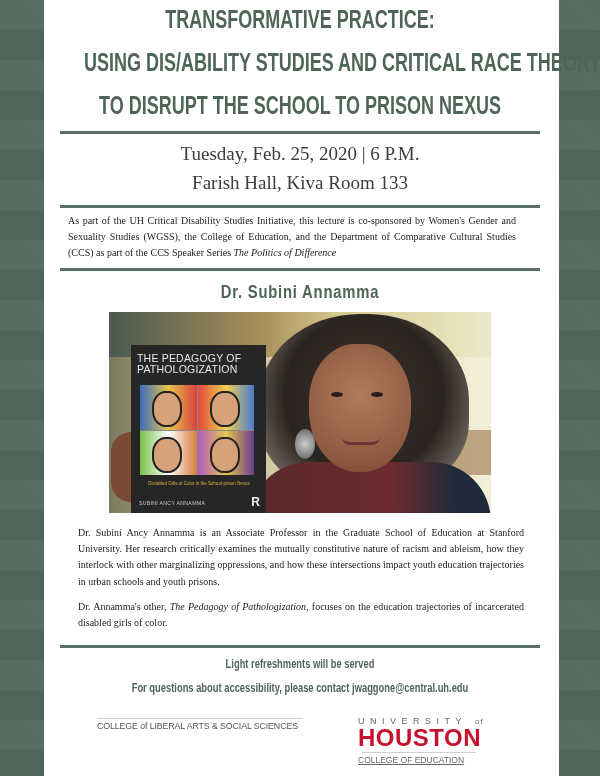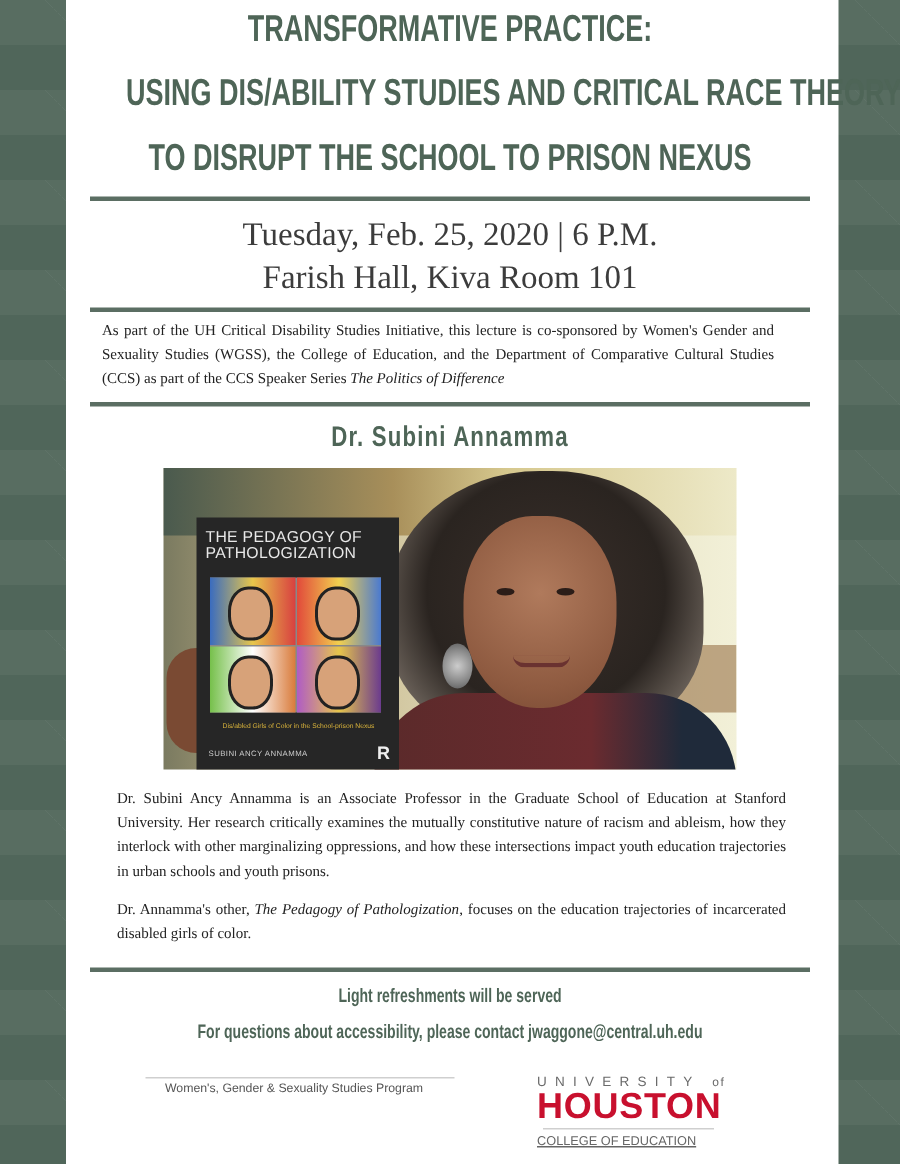--- a/index.html
+++ b/index.html
@@ -28,21 +28,21 @@
     white-space:nowrap;
   }
   .t1 { top:5px; }
   .t2 { top:48px; }
   .t3 { top:91px; }
   .rule {
     position:absolute; left:60px; width:480px; height:3px; background:#5b6e63;
   }
   .date {
     position:absolute; left:0; width:600px; text-align:center;
-    font-family:"Liberation Serif", serif; color:#3c3c3c; font-size:22px;
+    font-family:"Liberation Serif", serif; color:#3c3c3c; font-size:19px;
   }
   .sponsor {
     position:absolute; left:68px; width:448px;
     font-family:"Liberation Serif", serif; color:#222; font-size:10px; line-height:16px;
     text-align:justify;
   }
   .sponsor i { font-style:italic; }
   .speaker {
     position:absolute; left:0; width:600px; top:281px; text-align:center;
     font-family:"Liberation Sans", sans-serif; font-weight:bold; color:#4e6557;
@@ -117,21 +117,21 @@
 
 <div class="panel"></div>
 
 <div class="title t1">TRANSFORMATIVE PRACTICE:</div>
 <div class="title t2">USING DIS/ABILITY STUDIES AND CRITICAL RACE THEORY</div>
 <div class="title t3">TO DISRUPT THE SCHOOL TO PRISON NEXUS</div>
 
 <div class="rule" style="top:131px;"></div>
 
 <div class="date" style="top:143px;">Tuesday, Feb. 25, 2020 | 6 P.M.</div>
-<div class="date" style="top:172px;">Farish Hall, Kiva Room 101</div>
+<div class="date" style="top:172px;">Farish Hall, Kiva Room 133</div>
 
 <div class="rule" style="top:205px;"></div>
 
 <div class="sponsor" style="top:213px;"><span>As part of the UH Critical Disability Studies Initiative, this lecture is co-sponsored by Women's Gender and Sexuality Studies (WGSS), the College of Education, and the Department of Comparative Cultural Studies (CCS) as part of the CCS Speaker Series </span><i>The Politics of Difference</i></div>
 
 <div class="rule" style="top:268px;"></div>
 
 <div class="speaker">Dr. Subini Annamma</div>
 
 <div class="photo">
@@ -170,21 +170,21 @@
 <div class="bio" style="top:525px;">Dr. Subini Ancy Annamma is an Associate Professor in the Graduate School of Education at Stanford University. Her research critically examines the mutually constitutive nature of racism and ableism, how they interlock with other marginalizing oppressions, and how these intersections impact youth education trajectories in urban schools and youth prisons.</div>
 <div class="bio" style="top:599px;"><span>Dr. Annamma's other, </span><i>The Pedagogy of Pathologization</i><span>, focuses on the education trajectories of incarcerated disabled girls of color.</span></div>
 
 <div class="rule" style="top:645px;"></div>
 
 <div class="note" style="top:656px;">Light refreshments will be served</div>
 <div class="note" style="top:680px;">For questions about accessibility, please contact jwaggone@central.uh.edu</div>
 
 <div class="logo1">
   <div class="sep"></div>
-  <div class="prog">Women's, Gender &amp; Sexuality Studies Program</div>
+  <div class="col">COLLEGE of LIBERAL ARTS &amp; SOCIAL SCIENCES</div>
 </div>
 
 <div class="logo2">
   <div class="top"><span>UNIVERSITY</span> <span class="of">of</span></div>
   <div class="big">HOUSTON</div>
   <div class="sep"></div>
   <div class="coe">COLLEGE OF EDUCATION</div>
 </div>
 
 </body></html>

